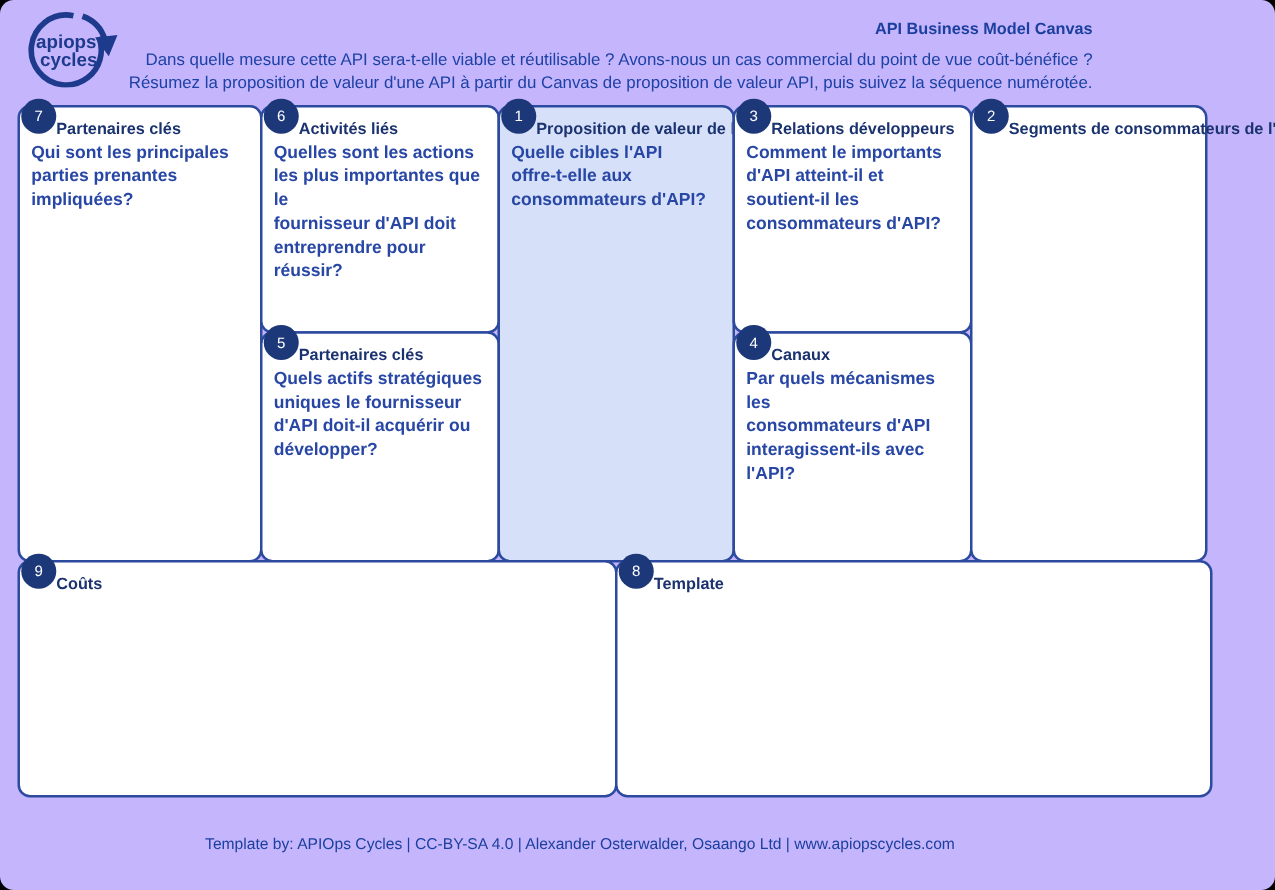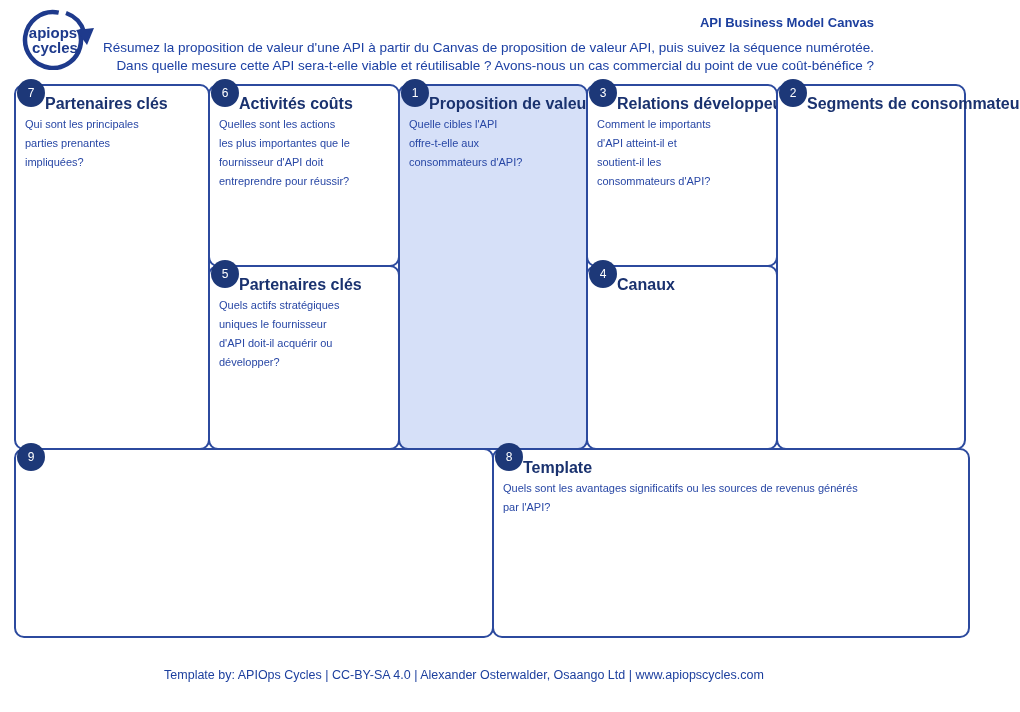--- a/index.html
+++ b/index.html
@@ -2,21 +2,21 @@
 <html><head>
 <meta charset="utf-8">
 <style>
   * { margin:0; padding:0; box-sizing:border-box; }
   html,body { background:#000; }
   body {
     width:1020px; height:712px;
     position:relative; overflow:hidden;
     font-family:"Liberation Sans", sans-serif;
   }
-  .page { position:absolute; inset:0; background:#ffffff; }
+  .page { position:absolute; inset:0; background:#c4b5fd;border-radius:11px; }
 
   
   .logo { position:absolute; left:8px; top:4px; width:92px; height:66px; }
   .header-text { position:absolute; left:103px; top:15px;text-align:right; }
   .header-title { font-size:13px; font-weight:bold; color:#1c3f9e; margin-bottom:9px; }
   .header-line { font-size:13.5px; line-height:18px; color:#1d41a4; white-space:nowrap; }
 
   
   .box {
     position:absolute;
@@ -26,29 +26,30 @@
   }
   .box--highlight { background:#d6e0f8; }
   .badge {
     position:absolute; left:1px; top:-7px;
     width:28px; height:28px; border-radius:50%;
     background:#1d3878; color:#fff;
     font-size:12px; line-height:28px; text-align:center;
   }
   .box-title {
     margin:9px 0 0 29px;
-    font-size:16px; font-weight:bold; color:#1a326f;
+    font-size:13px; font-weight:bold; color:#1a326f;
     white-space:nowrap; overflow:hidden;
   }
   .box--overflow-title { overflow:visible; }
   .box--overflow-title .box-title { overflow:visible; }
   .box-body {
     margin:2px 8px 0 9px;
-    font-size:11px; line-height:19px; color:#2847a5;
+    font-size:14px; line-height:19px; color:#2847a5;
     white-space:pre-line;
+    font-weight:bold;
   }
 
   
   .box-7 { left:14px;  top:84px;  width:196px; height:366px; }
   .box-6 { left:208px; top:84px;  width:192px; height:183px; }
   .box-5 { left:208px; top:265px; width:192px; height:185px; }
   .box-1 { left:398px; top:84px;  width:190px; height:366px; }
   .box-3 { left:586px; top:84px;  width:192px; height:183px; }
   .box-4 { left:586px; top:265px; width:192px; height:185px; }
   .box-2 { left:776px; top:84px;  width:190px; height:366px; }
@@ -69,35 +70,35 @@
   <svg class="logo" viewBox="0 0 92 66">
     <circle cx="45" cy="36" r="28" fill="none" stroke="#1e3a8c" stroke-width="4.5" stroke-dasharray="148 28" stroke-dashoffset="-8" transform="rotate(-38 45 36)"></circle>
     <path d="M 58 9 Q 72 14 76 28" fill="none" stroke="#1e3a8c" stroke-width="4.5"></path>
     <polygon points="68,26 86,24 79,41" fill="#1e3a8c"></polygon>
     <text x="45" y="34" text-anchor="middle" font-size="15" font-weight="bold" fill="#1e3a8c">apiops</text>
     <text x="47" y="49" text-anchor="middle" font-size="15" font-weight="bold" fill="#1e3a8c">cycles</text>
   </svg>
 
   <div class="header-text">
     <div class="header-title">API Business Model Canvas</div>
+    <div class="header-line">Dans quelle mesure cette API sera-t-elle viable et réutilisable ? Avons-nous un cas commercial du point de vue coût-bénéfice ?</div>
     <div class="header-line">Résumez la proposition de valeur d'une API à partir du Canvas de proposition de valeur API, puis suivez la séquence numérotée.</div>
-    <div class="header-line">Dans quelle mesure cette API sera-t-elle viable et réutilisable ? Avons-nous un cas commercial du point de vue coût-bénéfice ?</div>
   </div>
 
   <div class="box box-7">
     <div class="badge">7</div>
     <div class="box-title">Partenaires clés</div>
     <div class="box-body">Qui sont les principales
 parties prenantes
 impliquées?</div>
   </div>
 
   <div class="box box-6">
     <div class="badge">6</div>
-    <div class="box-title">Activités coûts</div>
+    <div class="box-title">Activités liés</div>
     <div class="box-body">Quelles sont les actions
 les plus importantes que le
 fournisseur d'API doit
 entreprendre pour réussir?</div>
   </div>
 
   <div class="box box-5">
     <div class="badge">5</div>
     <div class="box-title">Partenaires clés</div>
     <div class="box-body">Quels actifs stratégiques
@@ -119,33 +120,36 @@
     <div class="box-title">Relations développeurs</div>
     <div class="box-body">Comment le importants
 d'API atteint-il et
 soutient-il les
 consommateurs d'API?</div>
   </div>
 
   <div class="box box-4">
     <div class="badge">4</div>
     <div class="box-title">Canaux</div>
+    <div class="box-body">Par quels mécanismes les
+consommateurs d'API
+interagissent-ils avec
+l'API?</div>
   </div>
 
   <div class="box box-2 box--overflow-title">
     <div class="badge">2</div>
     <div class="box-title">Segments de consommateurs de l'API</div>
   </div>
 
   <div class="box box-9">
     <div class="badge">9</div>
+    <div class="box-title">Coûts</div>
   </div>
 
   <div class="box box-8">
     <div class="badge">8</div>
     <div class="box-title">Template</div>
-    <div class="box-body">Quels sont les avantages significatifs ou les sources de revenus générés
-par l'API?</div>
   </div>
 
   <div class="footer">Template by: APIOps Cycles | CC-BY-SA 4.0 | Alexander Osterwalder, Osaango Ltd | www.apiopscycles.com</div>
 
 </div>
 
 </body></html>

